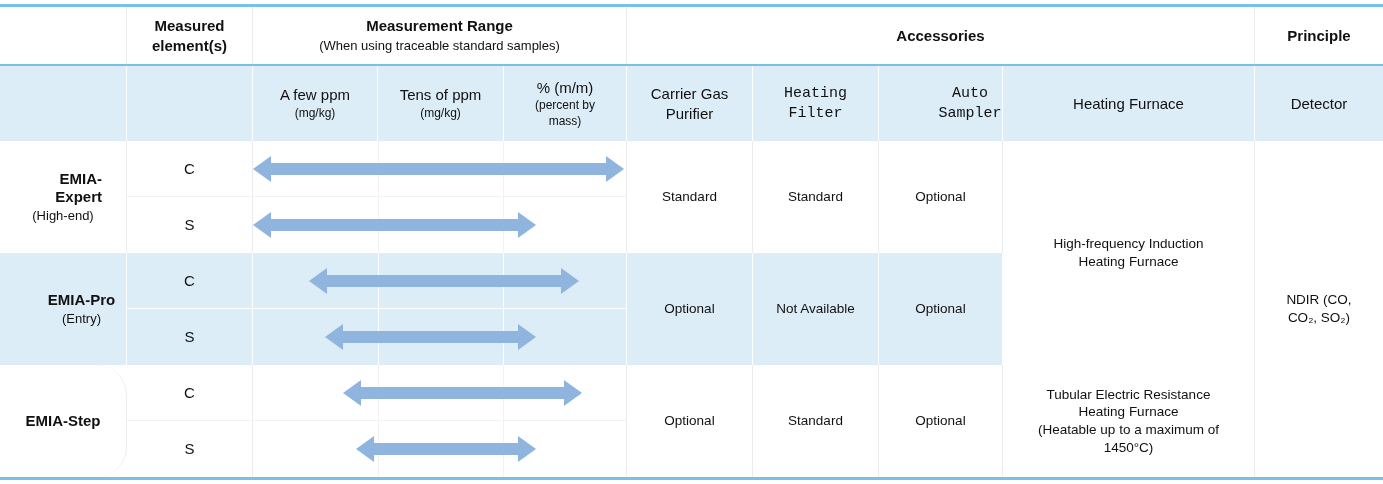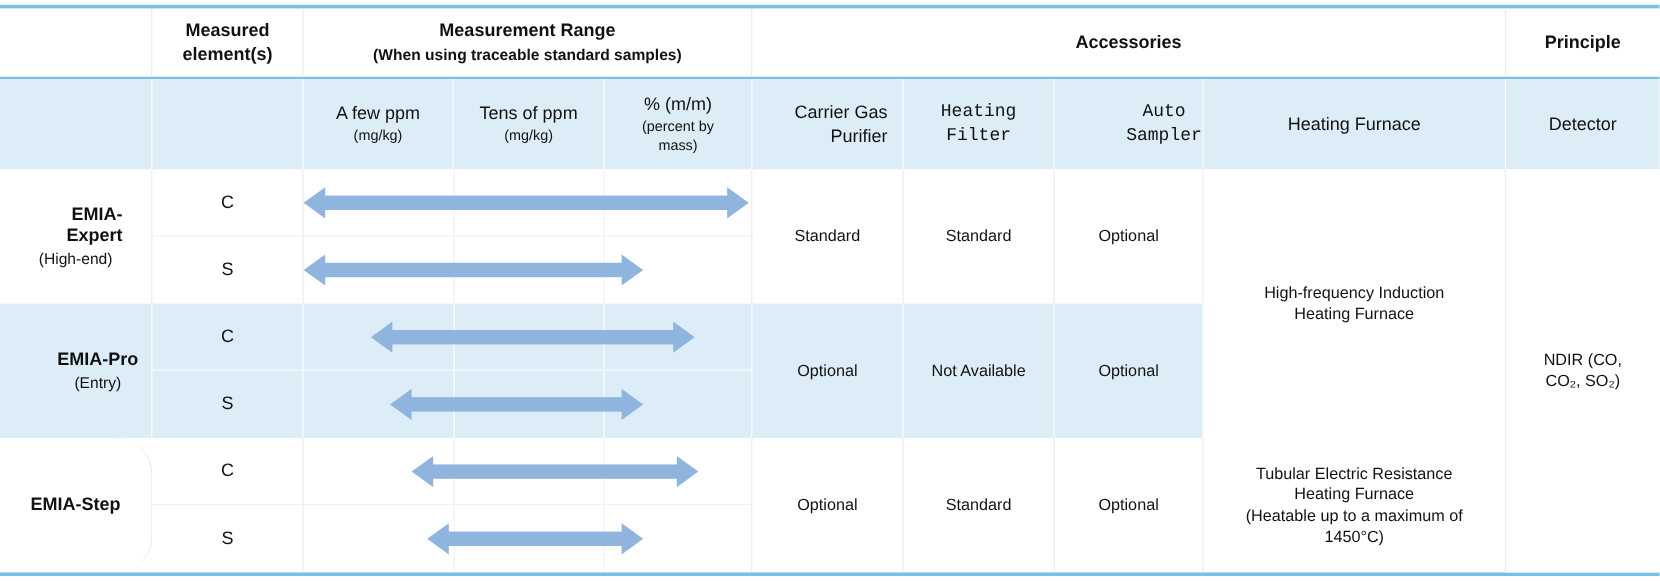--- a/index.html
+++ b/index.html
@@ -22,21 +22,21 @@
     width:1356px;
   }
   .c{display:flex;flex-direction:column;align-items:center;justify-content:center;
      text-align:center;position:relative;line-height:1.3;}
   .blue{background:var(--light-blue);}
   .br{border-right:1px solid var(--sep);}
   .brw{border-right:1px solid var(--sep-w);}
   .bb{border-bottom:1px solid rgba(0,0,0,0.05);}
   .bbw{border-bottom:1px solid var(--sep-w);}
   .h1{font-weight:bold;font-size:15px;}
-  .hsub{font-size:13px;font-weight:bold;margin-top:2px;text-align:right;}
+  .hsub{font-size:13px;font-weight:normal;margin-top:2px;text-align:right;}
   .shlabel{font-size:15px;}
   .shunit{font-size:12px;margin-top:1px;}
   .wmax86{max-width:86px;}
   .wmax64{max-width:64px;font-family:Liberation Mono, monospace;}
   .pname{font-weight:bold;font-size:15px;max-width:78px;line-height:1.25;}
   .psub{font-size:13px;max-width:100px;line-height:1.25;margin-top:1px;}
   .elem{font-size:15px;}
   .bodytxt{font-size:13.5px;}
   .preline{white-space:pre-line;font-size:13.5px;}
   .divider{grid-column:1 / -1;background:var(--accent-line);}
@@ -90,21 +90,21 @@
       <span class="shunit">(mg/kg)</span>
     </div>
     <div class="c blue brw" style="grid-column:4;grid-row:3;">
       <span class="shlabel">Tens of ppm</span>
       <span class="shunit">(mg/kg)</span>
     </div>
     <div class="c blue brw" style="grid-column:5;grid-row:3;">
       <span class="shlabel">% (m/m)</span>
       <span class="shunit wmax86">(percent by mass)</span>
     </div>
-    <div class="c blue brw" style="grid-column:6;grid-row:3;text-align:right;">
+    <div class="c blue brw" style="grid-column:6;grid-row:3;">
       <span class="shlabel" style="max-width:100px;">Carrier Gas Purifier</span>
     </div>
     <div class="c blue brw" style="grid-column:7;grid-row:3;">
       <span class="shlabel wmax64">Heating Filter</span>
     </div>
     <div class="c blue brw" style="grid-column:8;grid-row:3;align-items:flex-end;">
       <span class="shlabel wmax64">Auto Sampler</span>
     </div>
     <div class="c blue brw" style="grid-column:9;grid-row:3;">
       <span class="shlabel">Heating Furnace</span>

